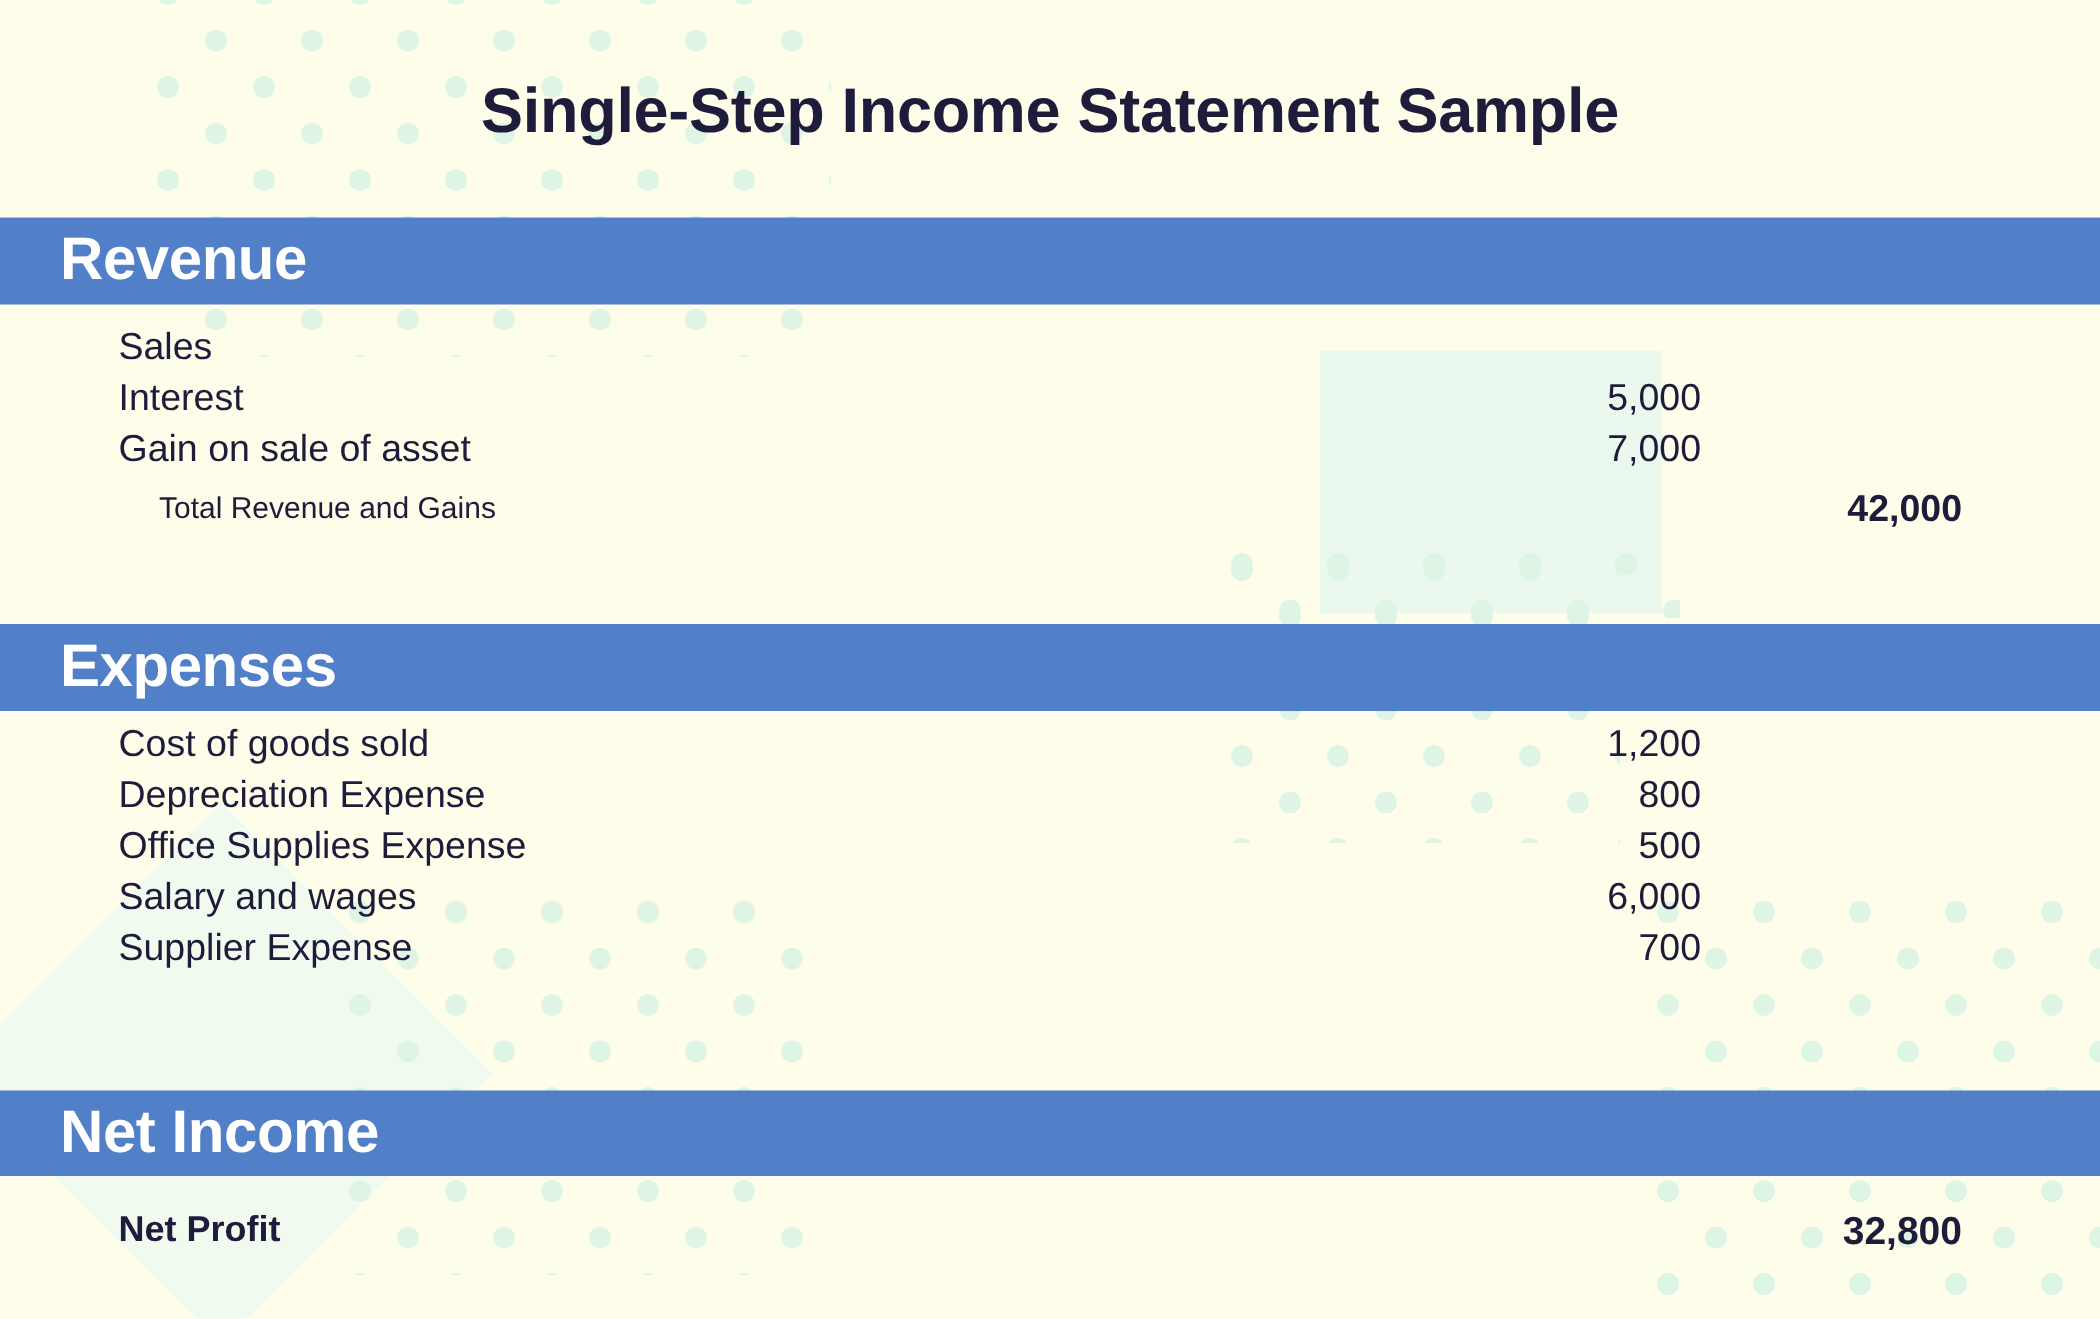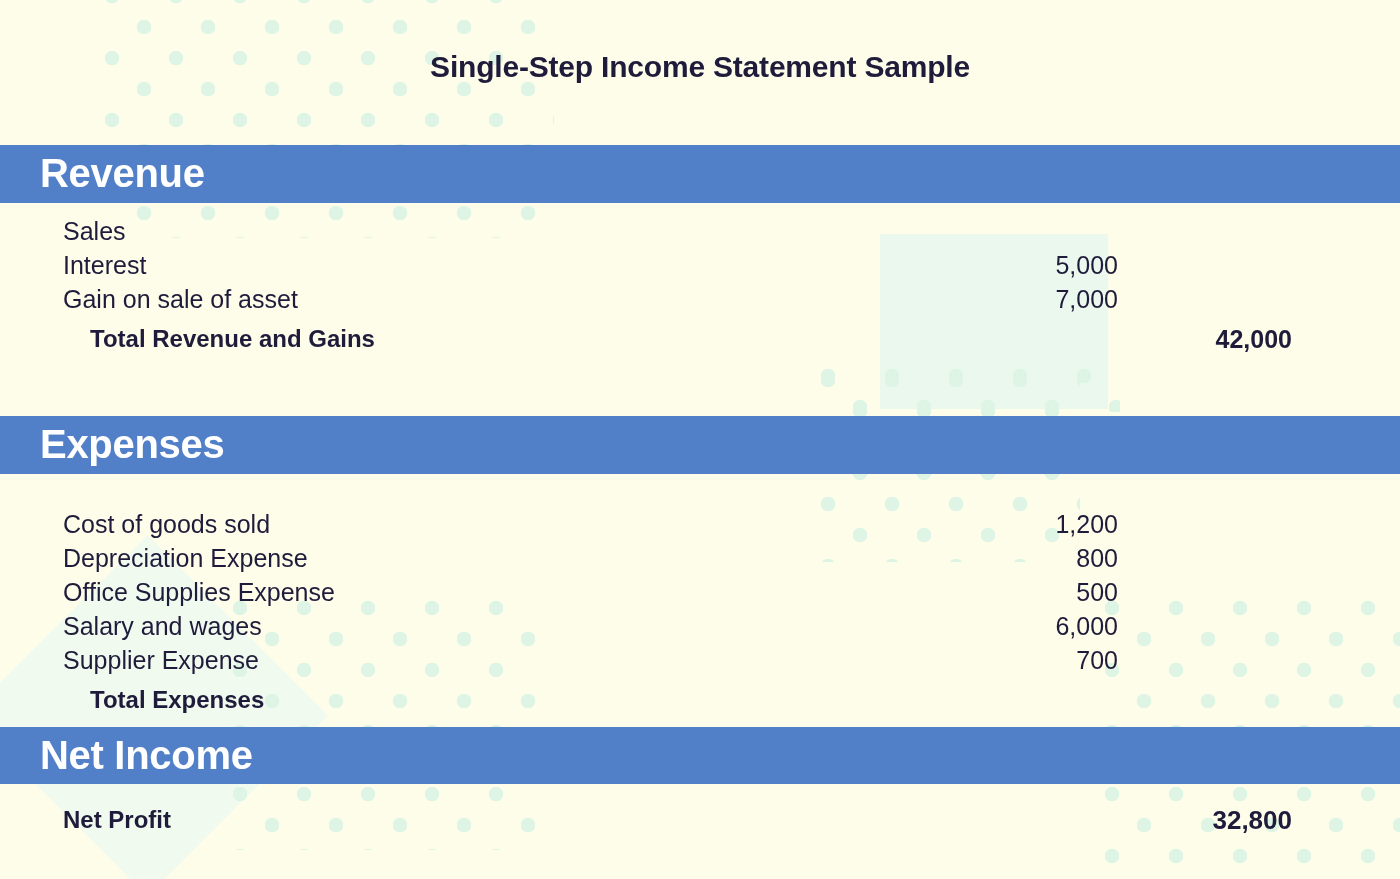--- a/index.html
+++ b/index.html
@@ -55,21 +55,21 @@
     opacity:.85;
   }
 
   
   #sheet { position:relative; z-index:1; width:1400px; height:879px; }
 
   .page-title {
     position:absolute;
     top:50px; left:0; width:1400px;
     text-align:center;
-    font-size:30px;
+    font-size:42px;
     font-weight:bold;
     letter-spacing:-.2px;
     color:#1F1B3A;
   }
 
   .section-bar {
     position:absolute;
     left:0; width:1400px;
     background:#5180C8;
     display:flex;
@@ -82,23 +82,23 @@
     font-weight:bold;
     letter-spacing:-.3px;
     line-height:1;
     margin-top:-2px;
   }
 
   #bar-revenue    { top:145px; height:58px;text-align:right; }
   #bar-expenses   { top:416px; height:58px; }
   #bar-net-income { top:727px; height:57px; }
 
-  .rows { position:absolute; left:0; width:1116px; }
+  .rows { position:absolute; left:16px; width:1116px; }
   #rows-revenue    { top:214px; }
-  #rows-expenses   { top:479px;margin-top:28px; }
+  #rows-expenses   { top:479px; }
   #rows-net-income { top:800px; }
 
   .row {
     position:relative;
     height:34px;
     line-height:34px;
     width:1400px;
   }
   .row .label {
     position:absolute;
@@ -118,22 +118,22 @@
     right:108px;
     width:300px;
     text-align:right;
     font-size:25px;
     font-weight:bold;
   }
 
   .row.total { height:46px; line-height:46px; }
   .row.total .label {
     left:90px;
-    font-weight:bold;
-    font-size:24px;
+    font-weight:normal;
+    font-size:20px;
   }
 
   .row.net { height:40px; line-height:40px; }
   .row.net .label {
     left:63px;
     font-weight:bold;
     font-size:24px;
   }
   .row.net .total-amount { font-size:26px; }
 </style>
@@ -193,21 +193,20 @@
     </div>
     <div class="row">
       <span class="label">Salary and wages</span>
       <span class="amount">6,000</span>
     </div>
     <div class="row">
       <span class="label">Supplier Expense</span>
       <span class="amount">700</span>
     </div>
     <div class="row total">
-      <span class="label">Total Expenses</span>
     </div>
   </div>
 
   <div class="section-bar" id="bar-net-income">
     <span class="section-title">Net Income</span>
   </div>
   <div class="rows" id="rows-net-income">
     <div class="row net">
       <span class="label">Net Profit</span>
       <span class="total-amount">32,800</span>

